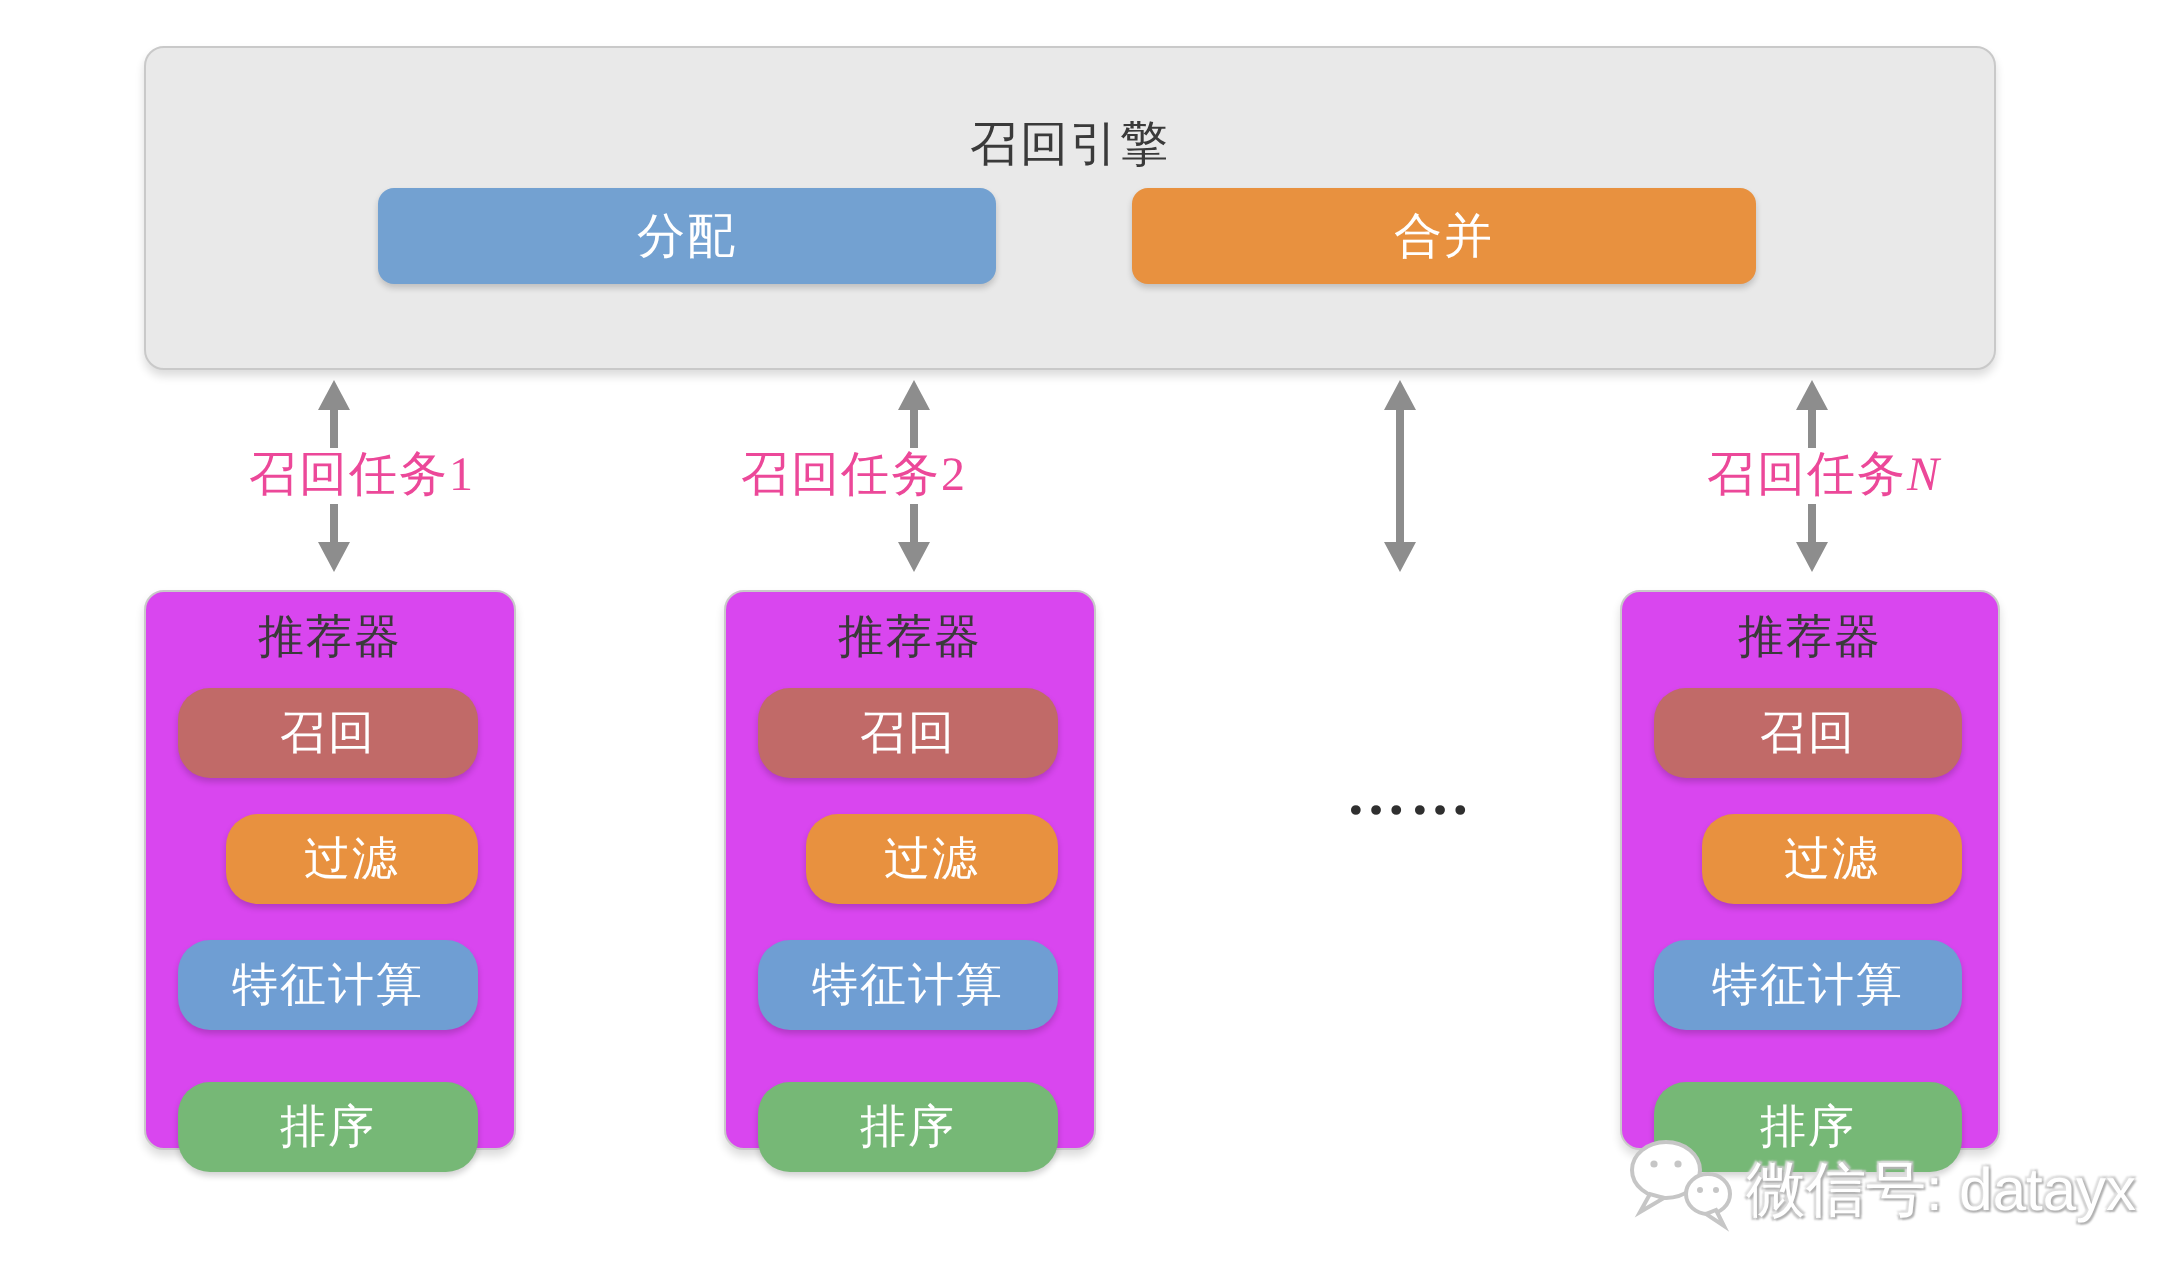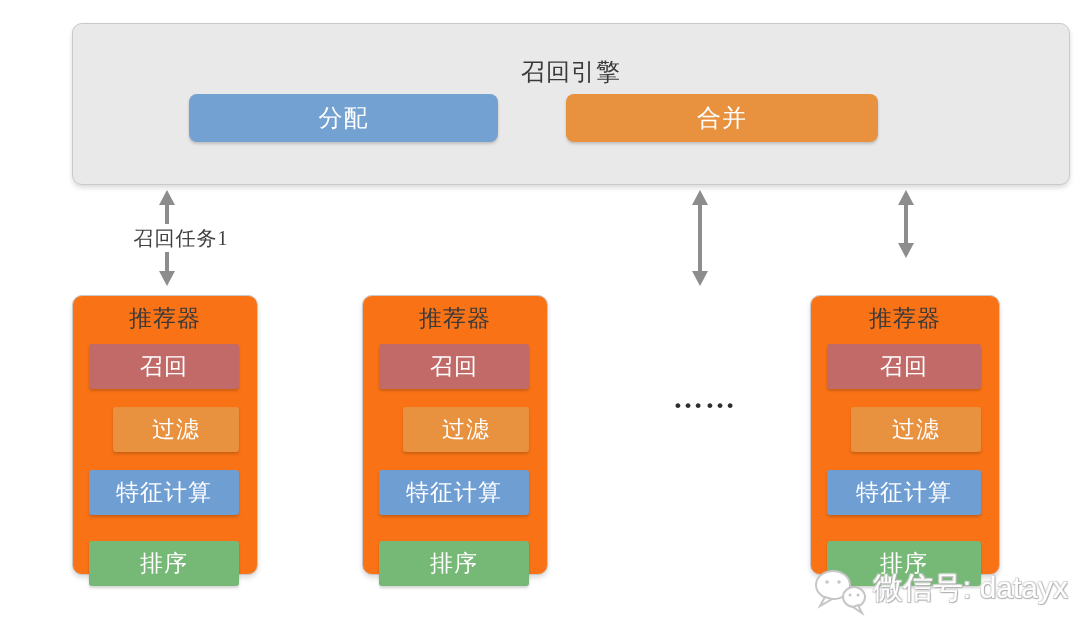--- a/index.html
+++ b/index.html
@@ -5,21 +5,21 @@
   html,body{margin:0;padding:0;background:#ffffff;}
   .canvas{
     position:relative;
     width:1080px;height:641px;
     background:#ffffff;
     overflow:hidden;
     font-family:"Liberation Serif","DejaVu Serif",serif;
   }
   
   .engine-box{
-    position:absolute;left:72px;top:23px;width:998px;height:162px;
+    position:absolute;left:72px;top:23px;width:926px;height:162px;
     background:#e9e9e9;border:1px solid #c9c9c9;border-radius:10px;
     box-shadow:0 3px 5px rgba(0,0,0,0.14);
     box-sizing:border-box;
   }
   .engine-title{
     position:absolute;left:0;right:0;top:32px;
     text-align:center;font-size:24px;color:#3a3a3a;letter-spacing:1px;
   }
   .engine-btn{
     position:absolute;top:70px;height:48px;
@@ -34,57 +34,57 @@
     position:absolute;top:190px;width:140px;
     display:flex;flex-direction:column;align-items:center;
   }
   .head{width:0;height:0;border-left:8px solid transparent;border-right:8px solid transparent;}
   .head.up{border-bottom:15px solid #8d8d8d;}
   .head.down{border-top:15px solid #8d8d8d;}
   .shaft{width:4px;height:19px;background:#8d8d8d;}
   .shaft.tall{height:66px;}
   .conn-label{
     position:relative;white-space:nowrap;
-    font-size:20px;line-height:28px;color:#404040;letter-spacing:1px;
+    font-size:24px;line-height:28px;color:#ec4899;letter-spacing:1px;
   }
   .conn-label .var{font-style:italic;}
   .lbl-off-1{left:14px;}
   .lbl-off-2{left:-30px;}
   .lbl-off-n{left:6px;}
   
   .rec-box{
     position:absolute;top:295px;height:280px;
-    background:#f97316;border:1px solid #c9c9c9;border-radius:10px;
+    background:#d946ef;border:1px solid #c9c9c9;border-radius:10px;
     box-shadow:0 3px 5px rgba(0,0,0,0.14);
     box-sizing:border-box;
   }
   .rec-0{left:72px;width:186px;}
   .rec-1{left:362px;width:186px;}
   .rec-2{left:810px;width:190px;}
   .rec-title{
     position:absolute;left:0;right:0;top:7px;
     text-align:center;font-size:23px;color:#3a3a3a;letter-spacing:1px;
   }
   .stage{
     position:absolute;left:16px;right:18px;height:45px;
-    border-radius:3px;color:#ffffff;font-size:23px;letter-spacing:1px;
+    border-radius:16px;color:#ffffff;font-size:23px;letter-spacing:1px;
     display:flex;align-items:center;justify-content:center;
     box-shadow:0 2px 3px rgba(0,0,0,0.18);
   }
   .s1{top:48px;} .s2{top:111px;margin-left:24px;} .s3{top:174px;font-family:Liberation Mono, monospace;} .s4{top:228px;margin-top:17px;}
   
   .dots{
     position:absolute;left:655px;top:383px;width:100px;
     text-align:center;font-size:30px;font-weight:bold;color:#2f2f2f;
     letter-spacing:2px;line-height:30px;
   }
   
   .watermark{
     position:absolute;left:812px;top:568px;
-    display:flex;align-items:flex-start;gap:5px;
+    display:flex;align-items:flex-end;gap:5px;
   }
   .wm-text{
     font-family:"Liberation Sans","DejaVu Sans",sans-serif;
     font-size:30px;color:#ffffff;white-space:nowrap;
     text-shadow:1px 1px 1px #b0b0b0,-1px -1px 1px #e0e0e0,1px -1px 1px #cccccc,-1px 1px 1px #c4c4c4;
   }
   .wx-icon{flex:0 0 auto;}
 </style>
 </head>
 <body>
@@ -98,30 +98,38 @@
   </div>
 
   <div class="connector" style="left:97px">
     <span class="head up"></span>
     <span class="shaft"></span>
     <span class="conn-label lbl-off-1"><span>召回任务</span><span>1</span></span>
     <span class="shaft"></span>
     <span class="head down"></span>
   </div>
 
+  <div class="connector" style="left:387px">
+    <span class="head up"></span>
+    <span class="shaft"></span>
+    <span class="conn-label lbl-off-2"><span>召回任务</span><span>2</span></span>
+    <span class="shaft"></span>
+    <span class="head down"></span>
+  </div>
 
   <div class="connector" style="left:630px">
     <span class="head up"></span>
     <span class="shaft tall"></span>
     <span class="head down"></span>
   </div>
 
   <div class="connector" style="left:836px">
     <span class="head up"></span>
     <span class="shaft"></span>
+    <span class="conn-label lbl-off-n"><span>召回任务</span><span class="var">N</span></span>
     <span class="shaft"></span>
     <span class="head down"></span>
   </div>
 
   <div class="rec-box rec-0">
     <div class="rec-title">推荐器</div>
     <div class="stage s1" style="background: rgb(193, 106, 104);">召回</div>
     <div class="stage s2" style="background: rgb(232, 145, 63);">过滤</div>
     <div class="stage s3" style="background: rgb(111, 158, 211);">特征计算</div>
     <div class="stage s4" style="background: rgb(118, 184, 118);">排序</div>

